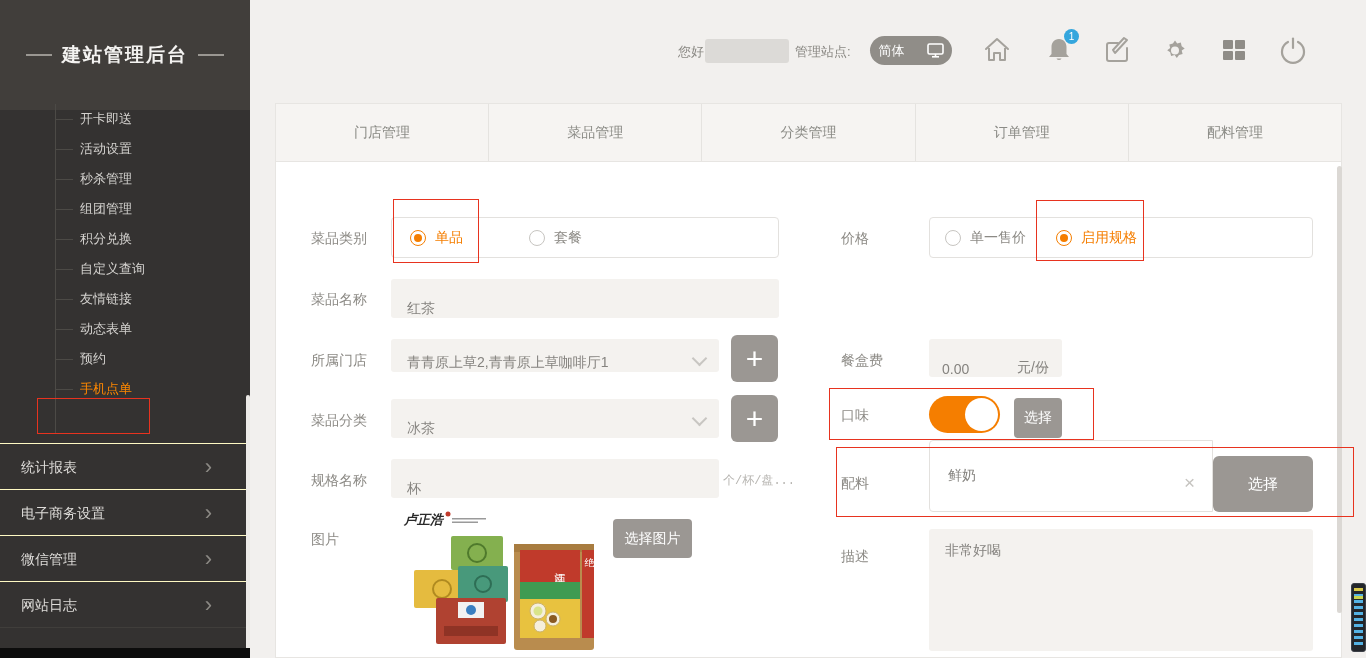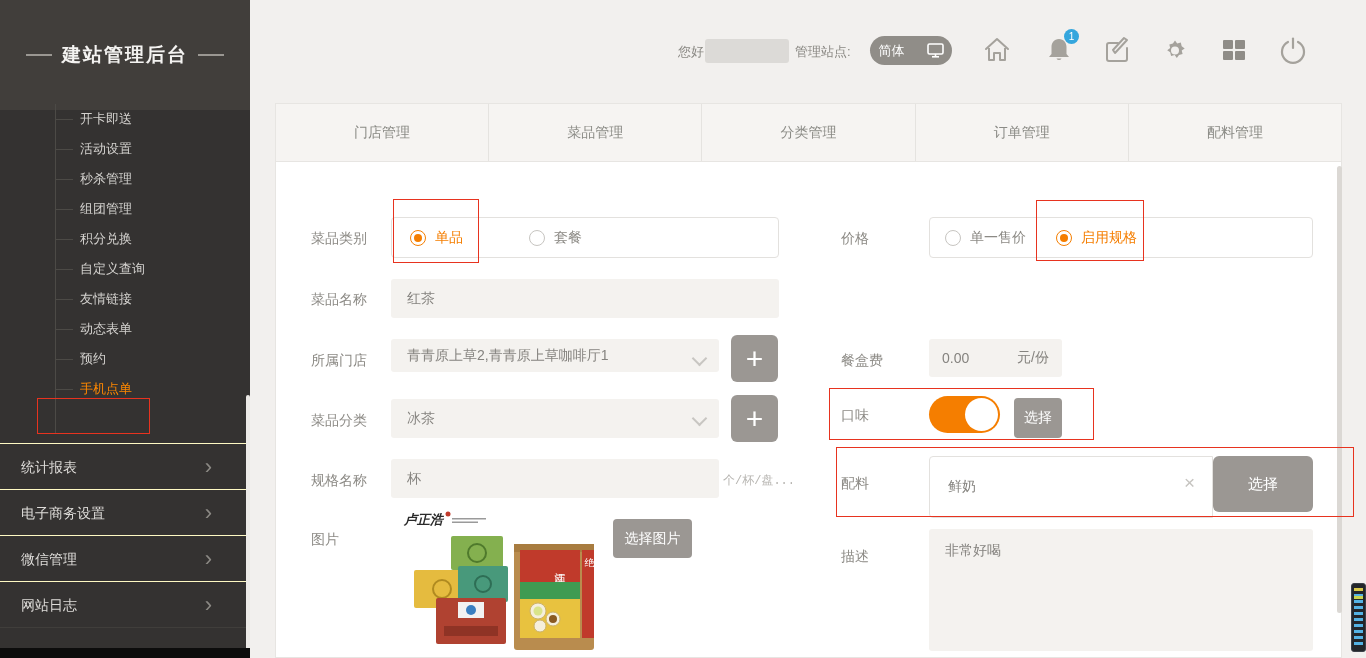--- a/index.html
+++ b/index.html
@@ -46,21 +46,21 @@
     background:#fff; border:1px solid #e7e5e2; }
   .tabs { display:flex; height:58px; border-bottom:1px solid #e7e5e2; }
   .tab { flex:1; background:#f6f4f2; border-right:1px solid #e5e3e0;
     display:flex; align-items:center; justify-content:center;
     color:#8b8b86; font-size:14px; cursor:pointer; }
   .tab:last-child { border-right:none; }
   .form-scroll { position:absolute; left:1061px; top:62px; width:5px; height:447px; background:#dbd8d4; border-radius:3px; }
   
   .flabel { position:absolute; font-size:14px; color:#8c8a85; }
   .gray-input { position:absolute; background:#f4f2ef; border-radius:3px;
-    font-size:14px; color:#85837f; display:flex; align-items:center; padding:0 16px; }
+    font-size:14px; color:#85837f; display:flex; align-items:flex-end; padding:0 16px; }
   .white-box { position:absolute; background:#fff; border:1px solid #e3e1de; border-radius:4px;
     display:flex; align-items:center; }
   .radio { display:inline-block; width:16px; height:16px; border-radius:50%;
     border:1px solid #c7c5c1; background:#fff; position:relative; vertical-align:-3px; cursor:pointer; }
   .radio.on { border-color:#f57e00; }
   .radio.on::after { content:""; position:absolute; left:3px; top:3px; width:8px; height:8px;
     border-radius:50%; background:#f57e00; }
   .radio-label { font-size:14px; color:#8c8a85; margin-left:9px; cursor:pointer; }
   .radio-label.on { color:#f57e00; }
   .gray-btn { position:absolute; background:#9b9793; color:#fff; border:none; border-radius:4px;
@@ -281,21 +281,21 @@
     </div>
 
     <span class="flabel" style="left:565px; top:303px">口味</span>
     <div class="toggle" style="left:653px; top:292px">
       <span class="knob"></span>
     </div>
     <button class="gray-btn" style="left:738px; top:294px; width:48px; height:40px">选择</button>
     <div class="red-outline" style="left:553px; top:284px; width:265px; height:52px"></div>
 
     <span class="flabel" style="left:565px; top:371px">配料</span>
-    <div class="white-box" style="left:653px; top:352px; width:284px; height:62px; border-radius:4px 0 0 4px">
+    <div class="white-box" style="left:653px; top:336px; width:284px; height:72px; border-radius:4px 0 0 4px">
       <span style="margin-left:18px; font-size:14px; color:#85837f">鲜奶</span>
     </div>
     <span class="clear-x" style="left:908px; top:368px">×</span>
     <button class="gray-btn" style="left:937px; top:352px; width:100px; height:56px; border-radius:6px; font-size:15px">选择</button>
     <div class="red-outline" style="left:560px; top:343px; width:518px; height:70px"></div>
 
     <span class="flabel" style="left:565px; top:444px">描述</span>
     <div class="gray-input" style="left:653px; top:425px; width:384px; height:122px; align-items:flex-start; padding-top:13px">
       <span>非常好喝</span>
     </div>

